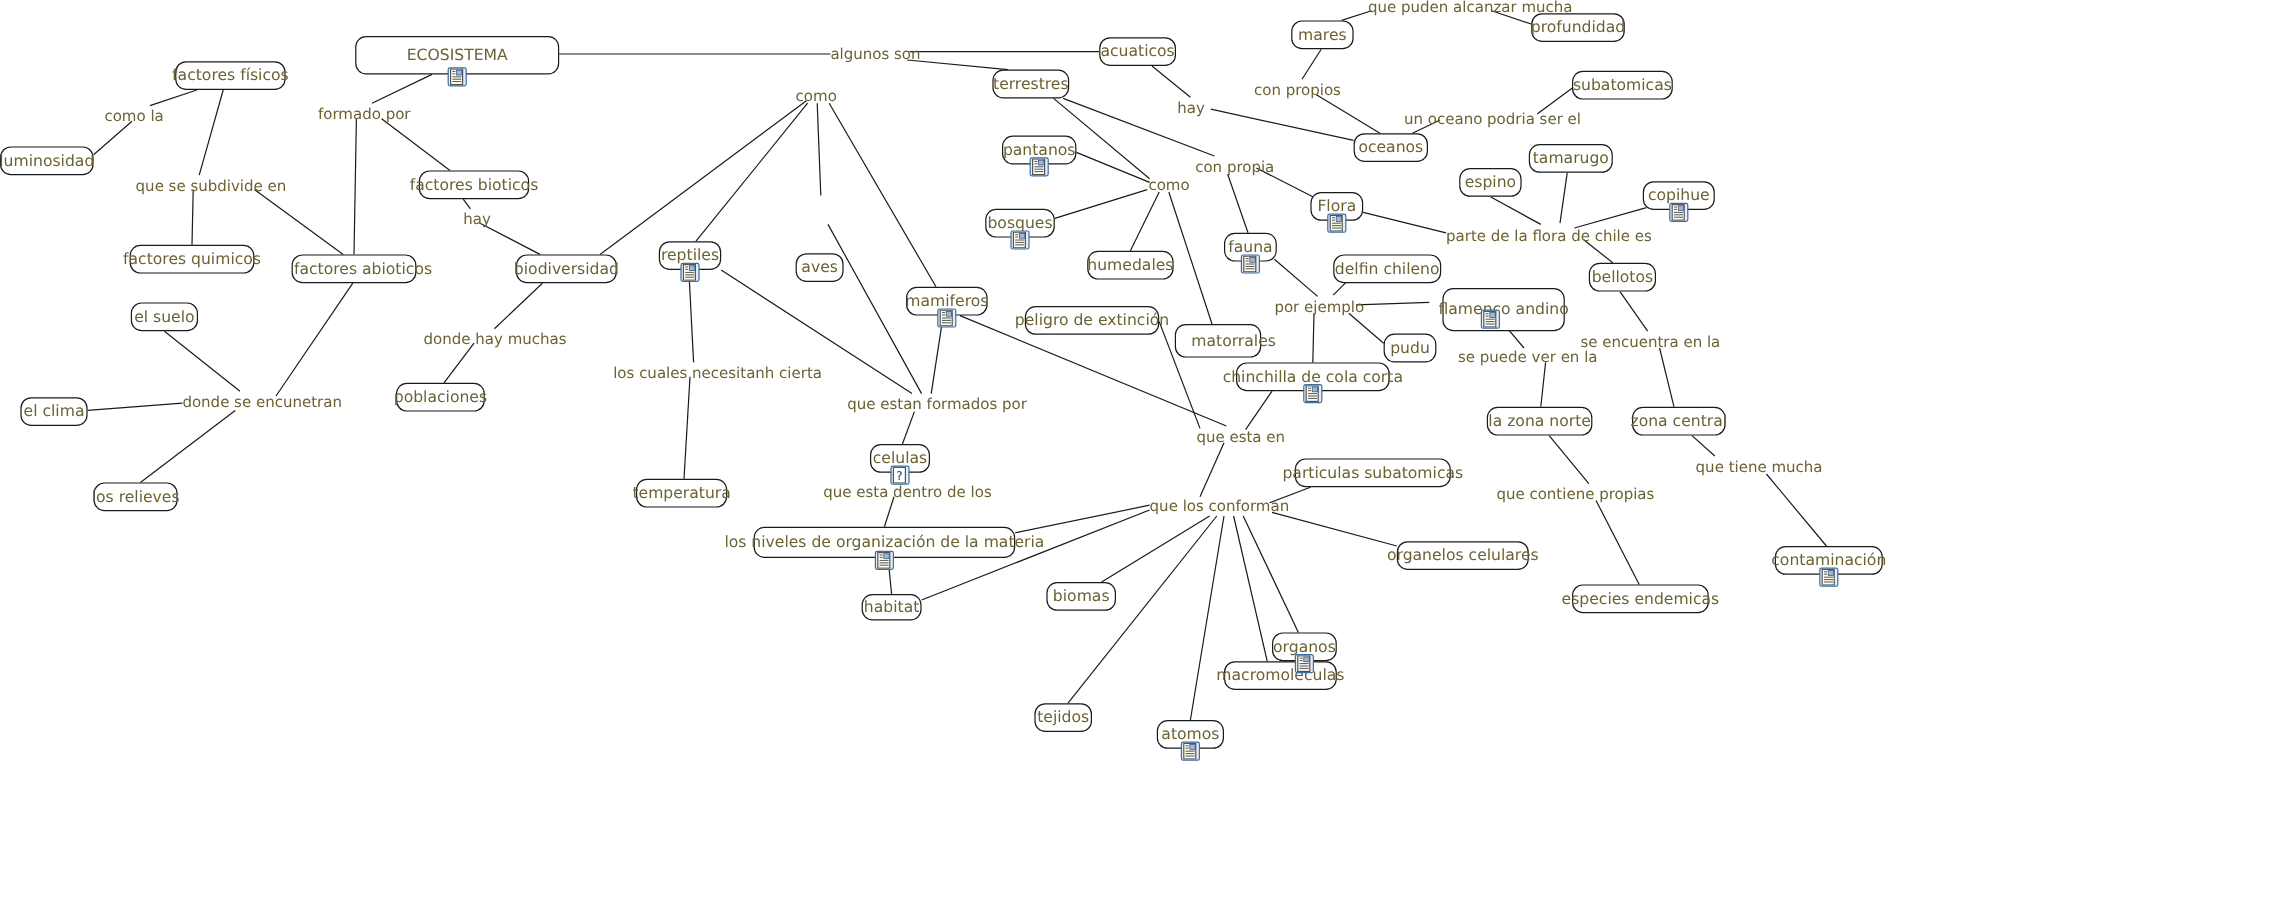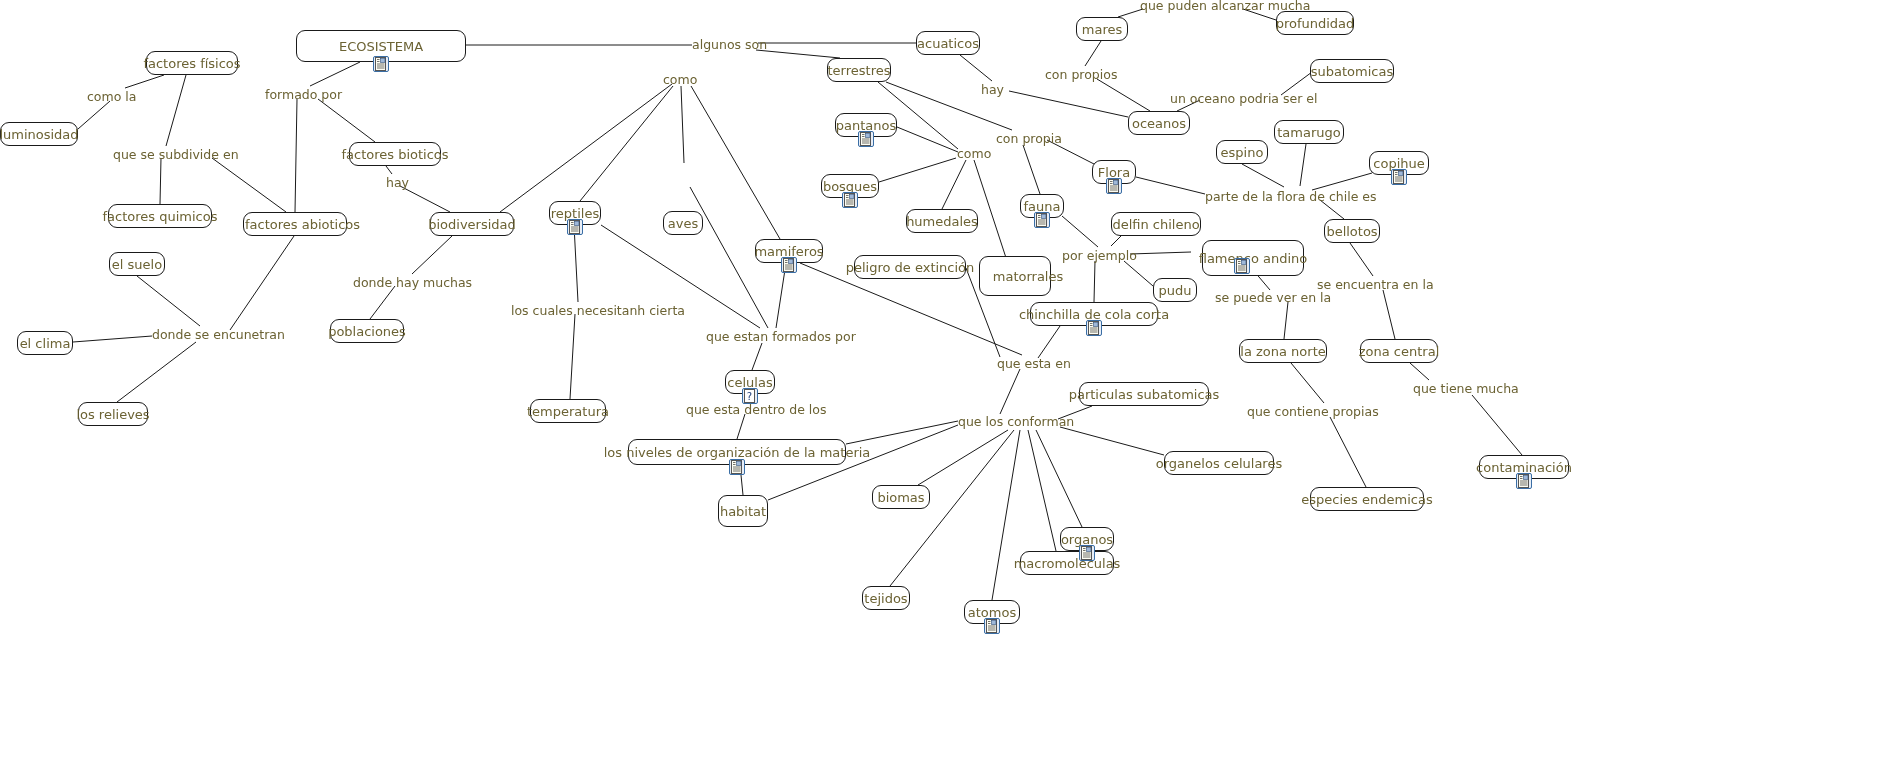--- a/index.html
+++ b/index.html
@@ -242,21 +242,21 @@
       <svg viewBox="0 0 14 14" xmlns="http://www.w3.org/2000/svg">
         <rect x="1.5" y="0.5" width="10" height="13" fill="#fdfdf2" stroke="#555"></rect>
         <rect x="6.5" y="1.5" width="4.5" height="4" fill="#9fb8d8" stroke="#2f4f7a" stroke-width="0.6"></rect>
         <line x1="3" y1="2.5" x2="5.5" y2="2.5" stroke="#333" stroke-width="0.7"></line>
         <line x1="3" y1="4.5" x2="5.5" y2="4.5" stroke="#333" stroke-width="0.7"></line>
         <line x1="3" y1="7" x2="10.5" y2="7" stroke="#333" stroke-width="0.7"></line>
         <line x1="3" y1="9" x2="10.5" y2="9" stroke="#333" stroke-width="0.7"></line>
         <line x1="3" y1="11" x2="10.5" y2="11" stroke="#333" stroke-width="0.7"></line>
       </svg>
     </span>
-    <div class="node" style="left: 718px; top: 495px; width: 50px; height: 32px;">
+    <div class="node" style="left: 718px; top: 495px; width: 50px; height: 22px;">
       <span class="label">habitat</span>
     </div>
     <div class="node" style="left: 872px; top: 485px; width: 58px; height: 24px;">
       <span class="label">biomas</span>
     </div>
     <div class="node" style="left: 862px; top: 586px; width: 48px; height: 24px;">
       <span class="label">tejidos</span>
     </div>
     <div class="node" style="left: 964px; top: 600px; width: 56px; height: 24px;">
       <span class="label">atomos</span>
@@ -325,21 +325,21 @@
         <line x1="3" y1="2.5" x2="5.5" y2="2.5" stroke="#333" stroke-width="0.7"></line>
         <line x1="3" y1="4.5" x2="5.5" y2="4.5" stroke="#333" stroke-width="0.7"></line>
         <line x1="3" y1="7" x2="10.5" y2="7" stroke="#333" stroke-width="0.7"></line>
         <line x1="3" y1="9" x2="10.5" y2="9" stroke="#333" stroke-width="0.7"></line>
         <line x1="3" y1="11" x2="10.5" y2="11" stroke="#333" stroke-width="0.7"></line>
       </svg>
     </span>
     <div class="node" style="left: 906px; top: 209px; width: 72px; height: 24px;">
       <span class="label">humedales</span>
     </div>
-    <div class="node" style="left: 979px; top: 256px; width: 72px; height: 40px; padding-left: 35px;">
+    <div class="node" style="left: 979px; top: 270px; width: 72px; height: 28px; padding-left: 35px;">
       <span class="label">matorrales</span>
     </div>
     <div class="node" style="left: 854px; top: 255px; width: 112px; height: 24px;">
       <span class="label">peligro de extinción</span>
     </div>
     <div class="node" style="left: 1076px; top: 17px; width: 52px; height: 24px;">
       <span class="label">mares</span>
     </div>
     <div class="node" style="left: 1276px; top: 11px; width: 78px; height: 24px;">
       <span class="label">profundidad</span>

